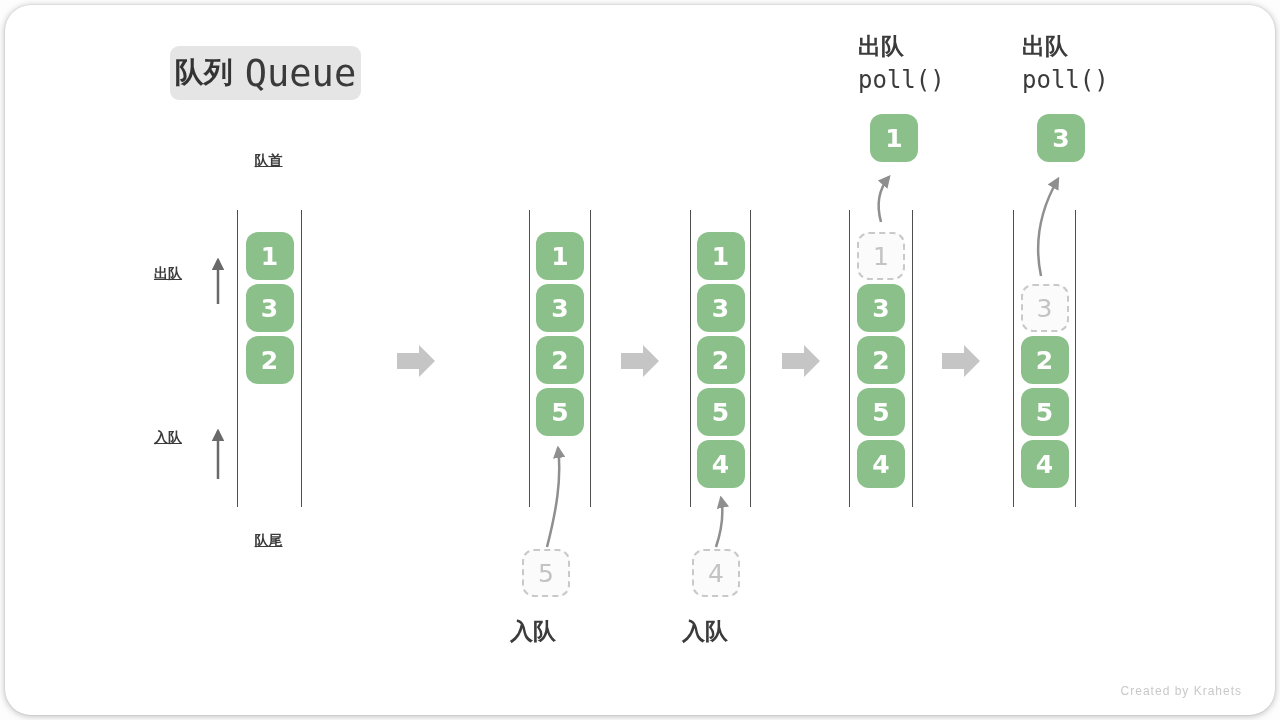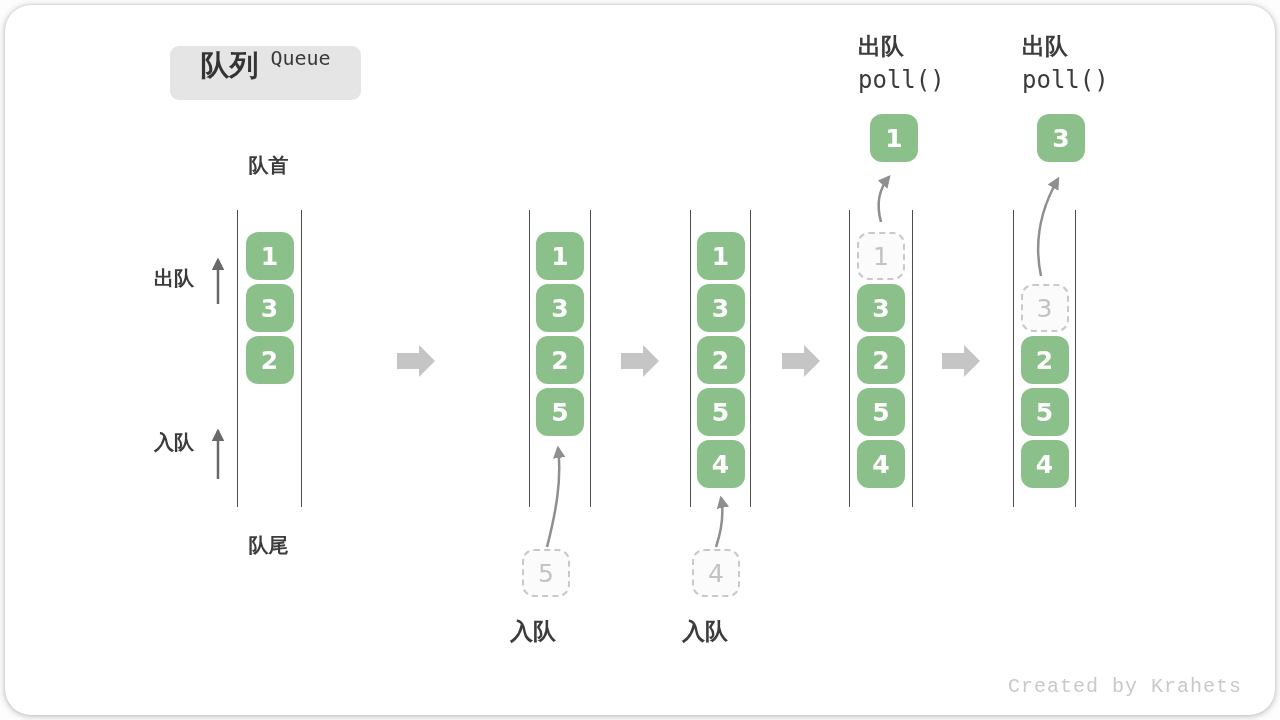--- a/index.html
+++ b/index.html
@@ -1,37 +1,37 @@
 <!DOCTYPE html>
 <html><head>
 <meta charset="utf-8">
 <style>
   html,body{margin:0;padding:0;background:#ffffff;}
   body{font-family:"Liberation Sans",sans-serif;}
   #canvas{position:relative;width:1280px;height:720px;overflow:hidden;background:#fdfdfd;}
   .card{position:absolute;left:5px;top:5px;right:5px;bottom:5px;background:#ffffff;
         border-radius:26px;box-shadow:0 1px 7px rgba(0,0,0,.28),0 0 2px rgba(0,0,0,.12);}
   .badge{position:absolute;left:170px;top:46px;width:191px;height:54px;background:#e5e5e5;
-         border-radius:9px;display:flex;justify-content:center;gap:12px;}
+         border-radius:9px;display:flex;align-items:center;justify-content:center;gap:12px;}
   .badge .zh{font-size:29px;font-weight:700;color:#333333;}
-  .badge .en{font-family:"DejaVu Sans Mono","Liberation Mono",monospace;font-size:20px;color:#3a3a3a;}
-  .cjk{position:absolute;font-size:20px;font-weight:700;color:#3b3b3b;white-space:nowrap;}
+  .badge .en{font-family:"DejaVu Sans Mono","Liberation Mono",monospace;font-size:37px;color:#3a3a3a;}
+  .cjk{position:absolute;font-size:14px;font-weight:700;color:#3b3b3b;white-space:nowrap;text-decoration:underline;}
   .center-label{text-align:center;}
   .queue{position:absolute;border-left:1.5px solid #4f4f4f;border-right:1.5px solid #4f4f4f;}
   .slot{position:absolute;width:48px;height:48px;border-radius:12px;background:#8cc08a;color:#ffffff;
         display:flex;align-items:center;justify-content:center;font-size:25px;font-weight:700;
         font-family:"DejaVu Sans","Liberation Sans",sans-serif;}
   .slot.ghost{background:#fbfbfb;border:2px dashed #c9c9c9;color:#c3c3c3;box-sizing:border-box;font-weight:400;}
   .floatbox{position:absolute;}
   .op{position:absolute;line-height:34px;white-space:nowrap;}
   .op .lbl{display:block;font-size:23px;font-weight:700;color:#3b3b3b;}
   .op .code{display:block;font-family:"DejaVu Sans Mono","Liberation Mono",monospace;font-size:24px;color:#3b3b3b;}
   .op .arg{color:#56a152;font-weight:700;}
-  .watermark{position:absolute;right:38px;bottom:22px;font-family:Liberation Mono, monospace;
-             font-size:20px;color:#c9c9c9;letter-spacing:1px;margin-left:39px;}
+  .watermark{position:absolute;right:38px;bottom:22px;font-family:Liberation Sans, sans-serif;
+             font-size:12px;color:#c9c9c9;letter-spacing:1px;margin-left:39px;}
   svg.arrows{position:absolute;left:0;top:0;pointer-events:none;}
 </style>
 </head>
 <body>
 
 <div id="canvas">
   <div class="card"></div>
 
   <div class="badge">
     <span class="zh">队列</span>

